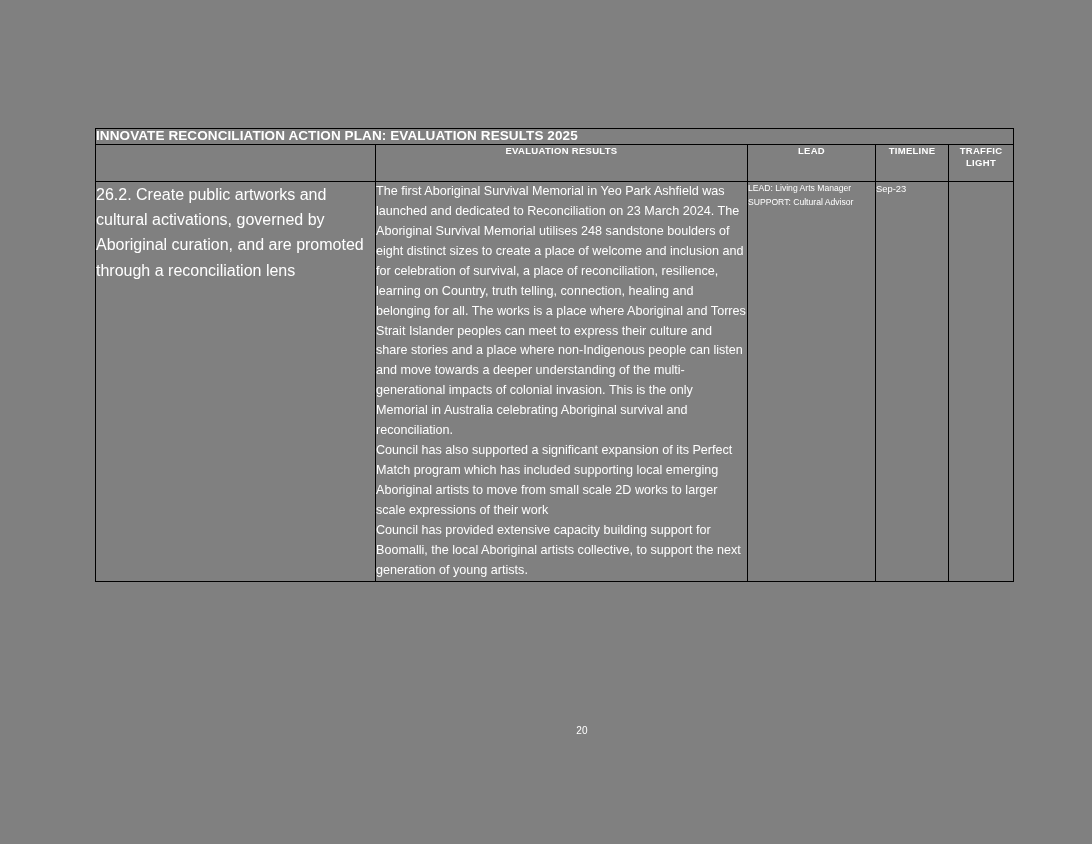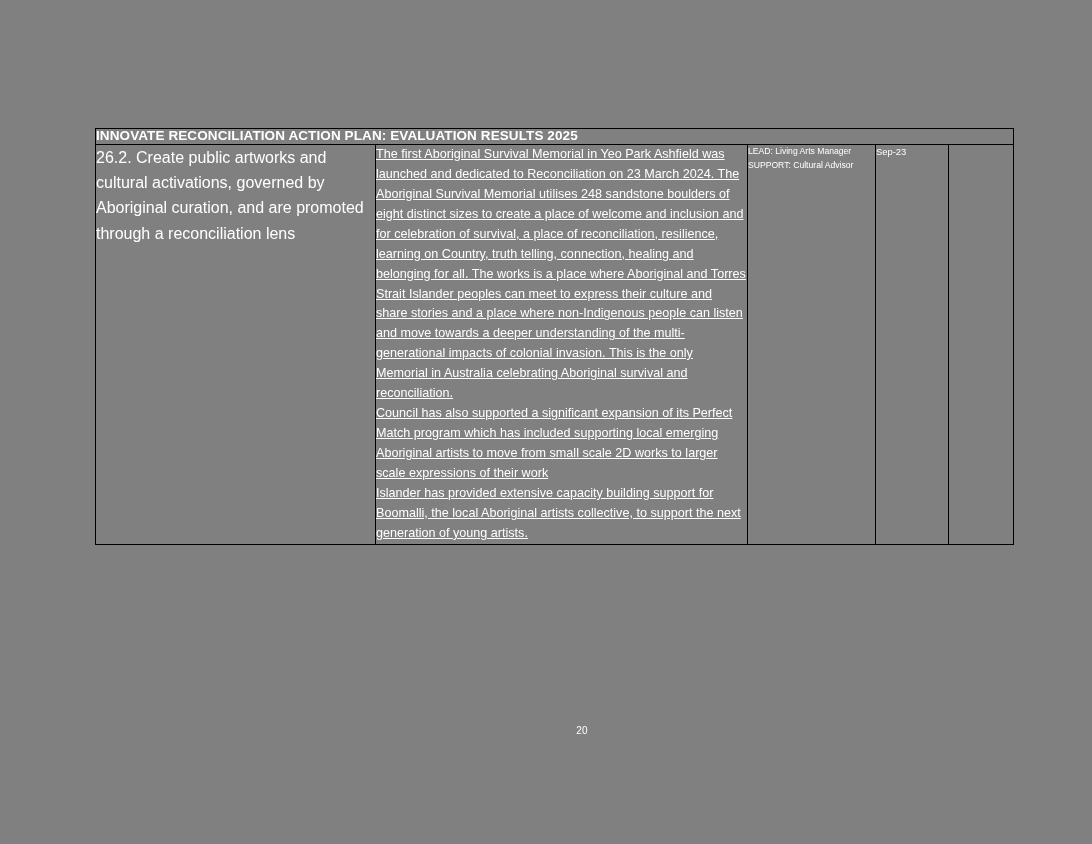--- a/index.html
+++ b/index.html
@@ -77,21 +77,20 @@
     color: #ffffff;
   }
   .cell-eval {
     padding: 7px 8px 8px 7px;
     font-size: 12.6px;
     line-height: 1.585;
     color: #ffffff;
   }
   .cell-eval p {
     margin: 0;
-    text-decoration: underline;
   }
   .cell-lead {
     padding: 7px 6px 8px 6px;
     font-size: 8.6px;
     line-height: 1.62;
     color: #ffffff;
   }
   .cell-timeline {
     padding: 7px 6px 8px 6px;
     font-size: 9.4px;
@@ -127,27 +126,34 @@
       <col style="width:372px">
       <col style="width:128px">
       <col style="width:73px">
       <col style="width:65px">
     </colgroup>
     <tbody>
       <tr>
         <td class="title-cell" colspan="5">INNOVATE RECONCILIATION ACTION PLAN: EVALUATION RESULTS 2025</td>
       </tr>
 
+      <tr>
+        <th class="hdr hdr-blank"></th>
+        <th class="hdr">EVALUATION RESULTS</th>
+        <th class="hdr">LEAD</th>
+        <th class="hdr">TIMELINE</th>
+        <th class="hdr">TRAFFIC LIGHT</th>
+      </tr>
 
       <tr>
         <td class="cell-action">26.2. Create public artworks and cultural activations, governed by Aboriginal curation, and are promoted through a reconciliation lens</td>
         <td class="cell-eval">
           <p>The first Aboriginal Survival Memorial in Yeo Park Ashfield was launched and dedicated to Reconciliation on 23 March 2024. The Aboriginal Survival Memorial utilises 248 sandstone boulders of eight distinct sizes to create a place of welcome and inclusion and for celebration of survival, a place of reconciliation, resilience, learning on Country, truth telling, connection, healing and belonging for all. The works is a place where Aboriginal and Torres Strait Islander peoples can meet to express their culture and share stories and a place where non-Indigenous people can listen and move towards a deeper understanding of the multi-generational impacts of colonial invasion. This is the only Memorial in Australia celebrating Aboriginal survival and reconciliation.</p>
           <p>Council has also supported a significant expansion of its Perfect Match program which has included supporting local emerging Aboriginal artists to move from small scale 2D works to larger scale expressions of their work</p>
-          <p>Islander has provided extensive capacity building support for Boomalli, the local Aboriginal artists collective, to support the next generation of young artists.</p>
+          <p>Council has provided extensive capacity building support for Boomalli, the local Aboriginal artists collective, to support the next generation of young artists.</p>
         </td>
         <td class="cell-lead">LEAD: Living Arts Manager SUPPORT: Cultural Advisor</td>
         <td class="cell-timeline">Sep-23</td>
         <td class="cell-traffic"></td>
       </tr>
     </tbody>
   </table>
 
   <div class="page-number">20</div>
 

